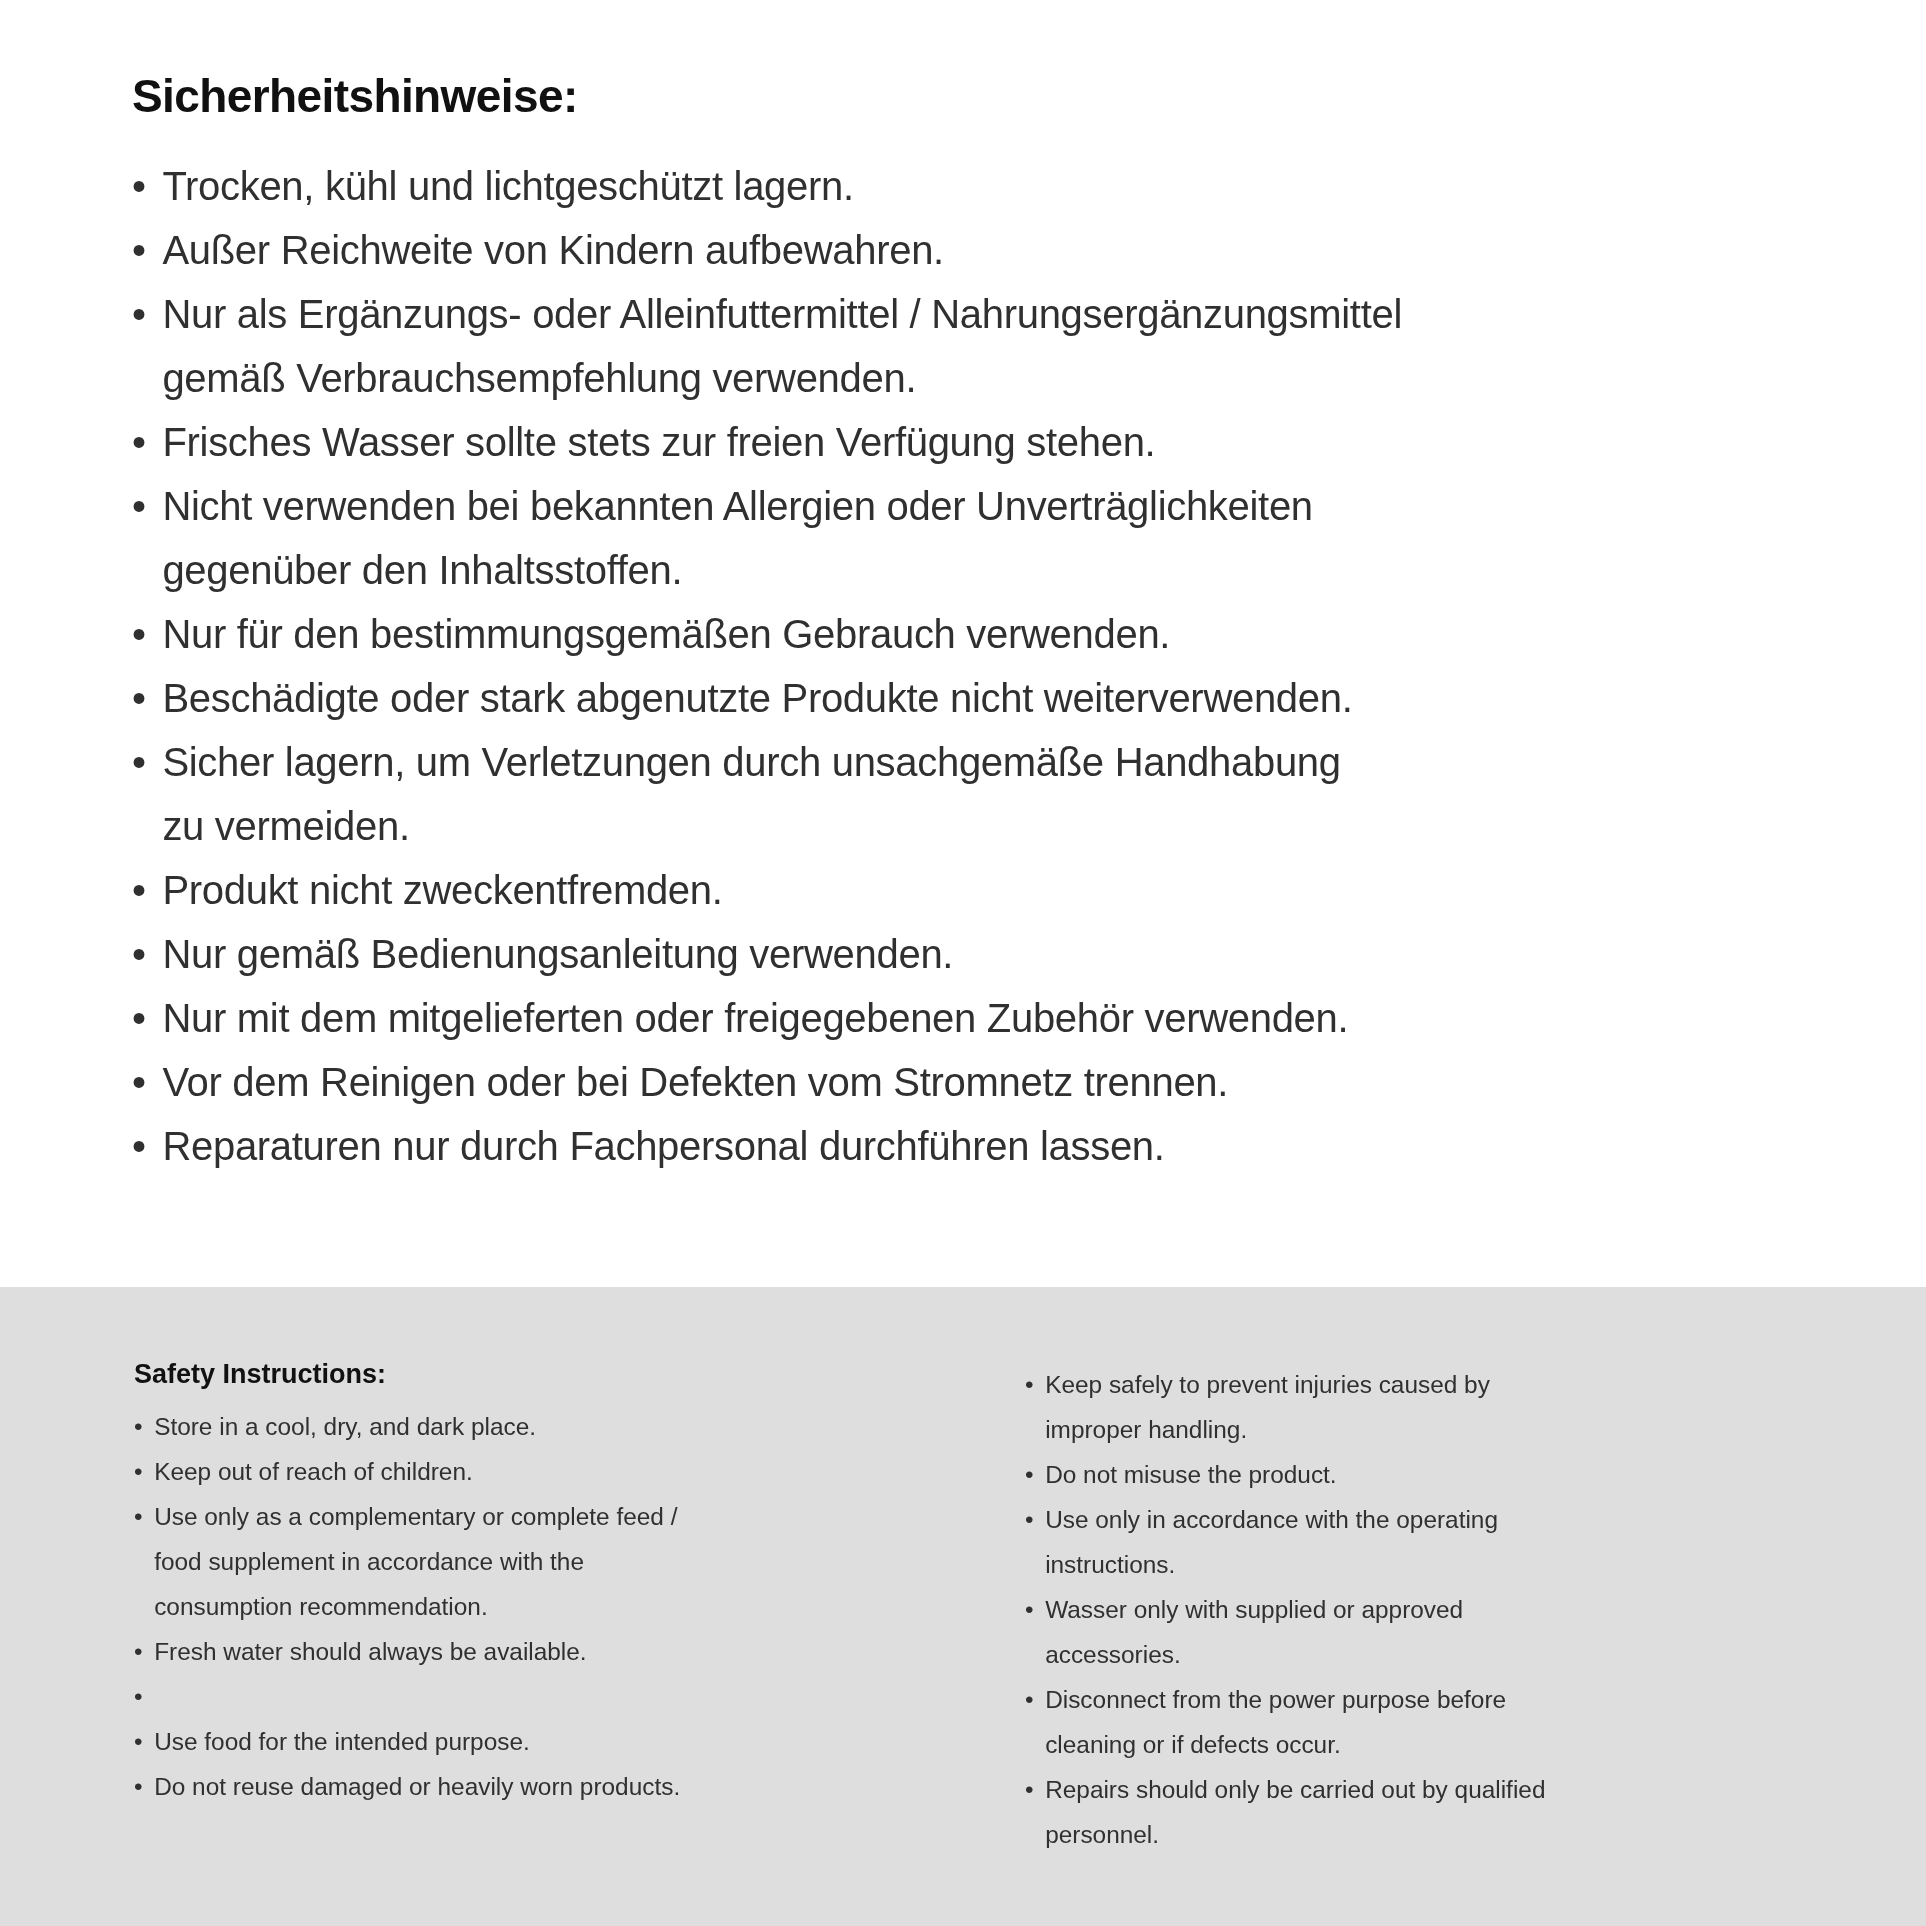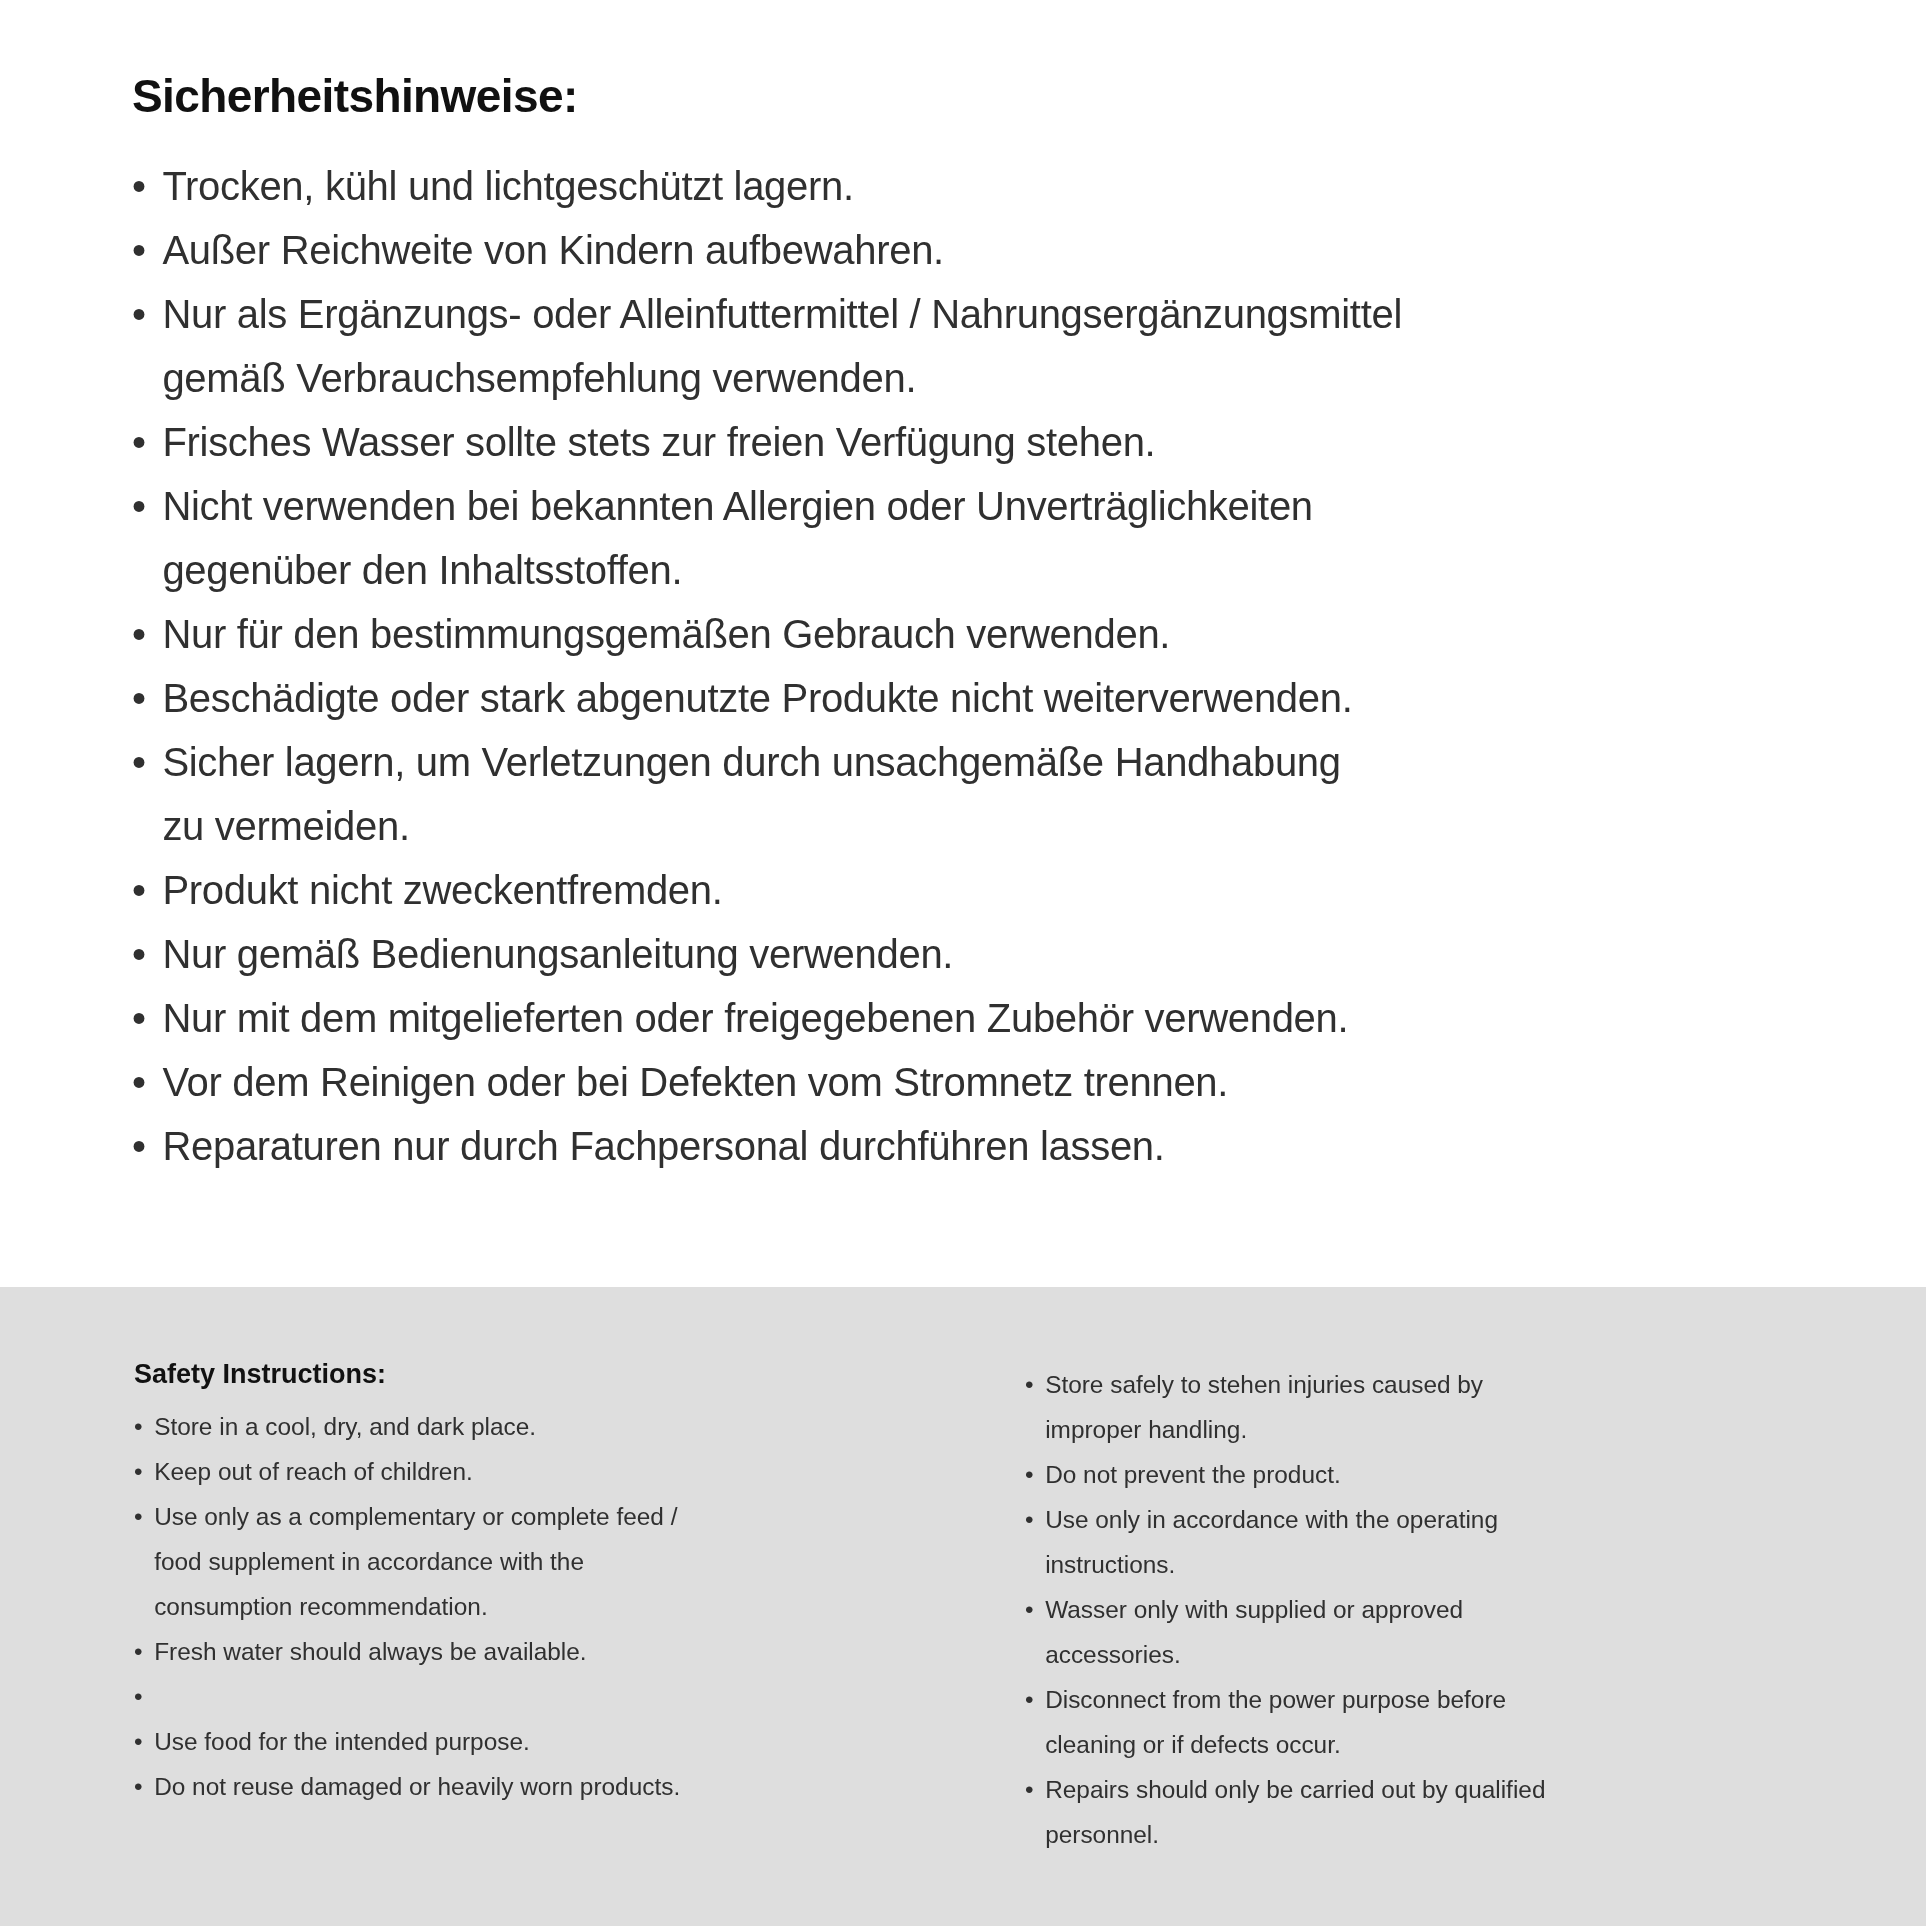--- a/index.html
+++ b/index.html
@@ -188,27 +188,27 @@
             <span class="txt">Do not reuse damaged or heavily worn products.</span>
           </li>
         </ul>
     </div>
 
     <div class="col col-right">
       <ul class="bullet-list list-en">
 
           <li>
             <span class="dot">•</span>
-            <span class="txt">Store safely to stehen injuries caused by
+            <span class="txt">Keep safely to prevent injuries caused by
 improper handling.</span>
           </li>
 
           <li>
             <span class="dot">•</span>
-            <span class="txt">Do not prevent the product.</span>
+            <span class="txt">Do not misuse the product.</span>
           </li>
 
           <li>
             <span class="dot">•</span>
             <span class="txt">Use only in accordance with the operating
 instructions.</span>
           </li>
 
           <li>
             <span class="dot">•</span>

